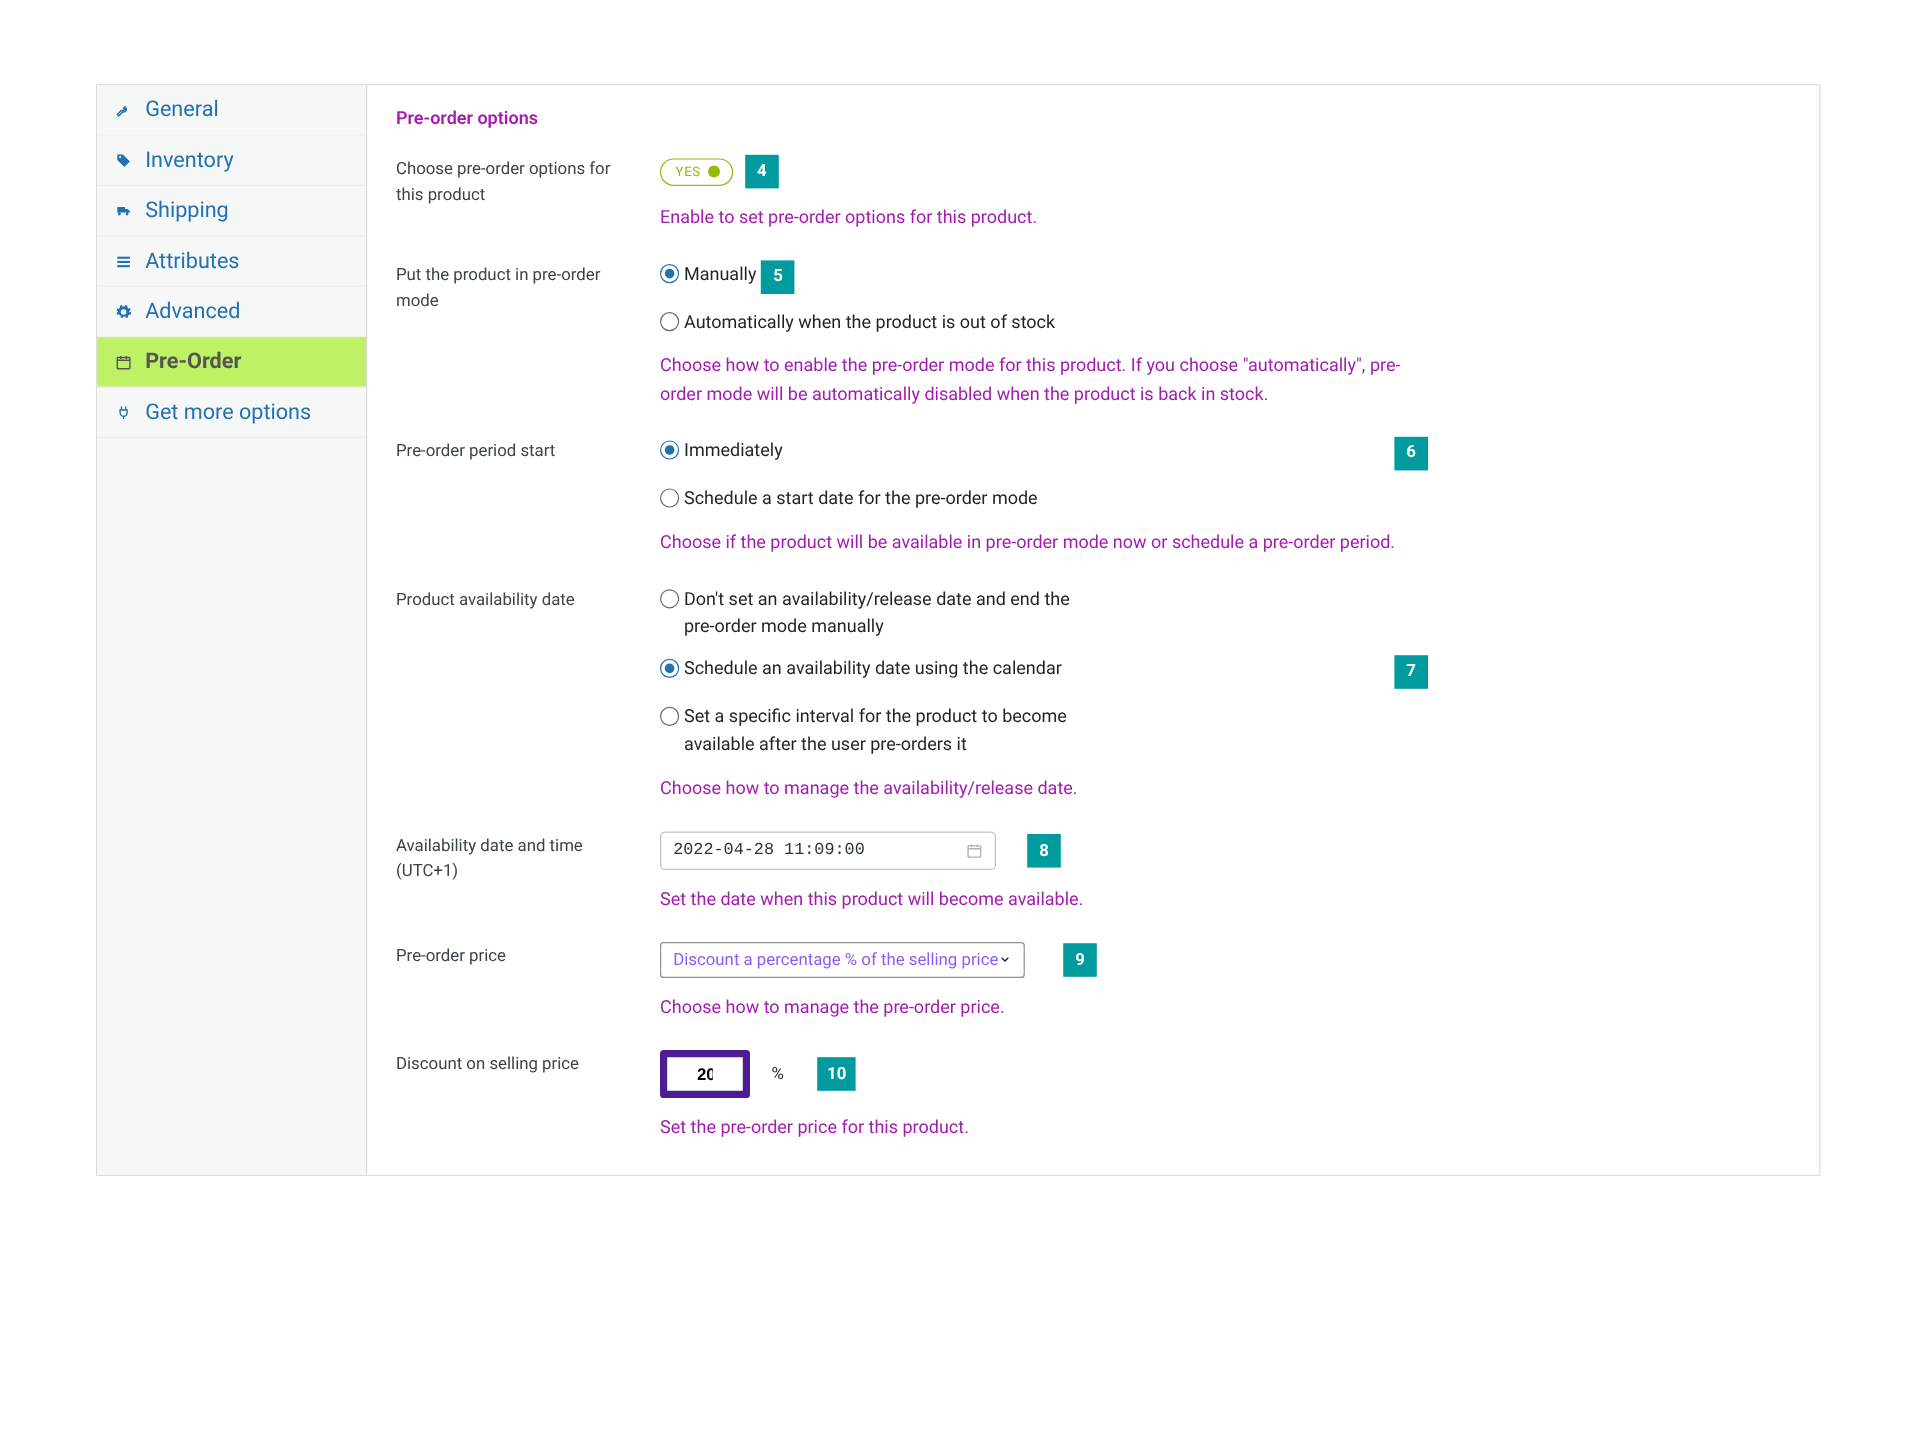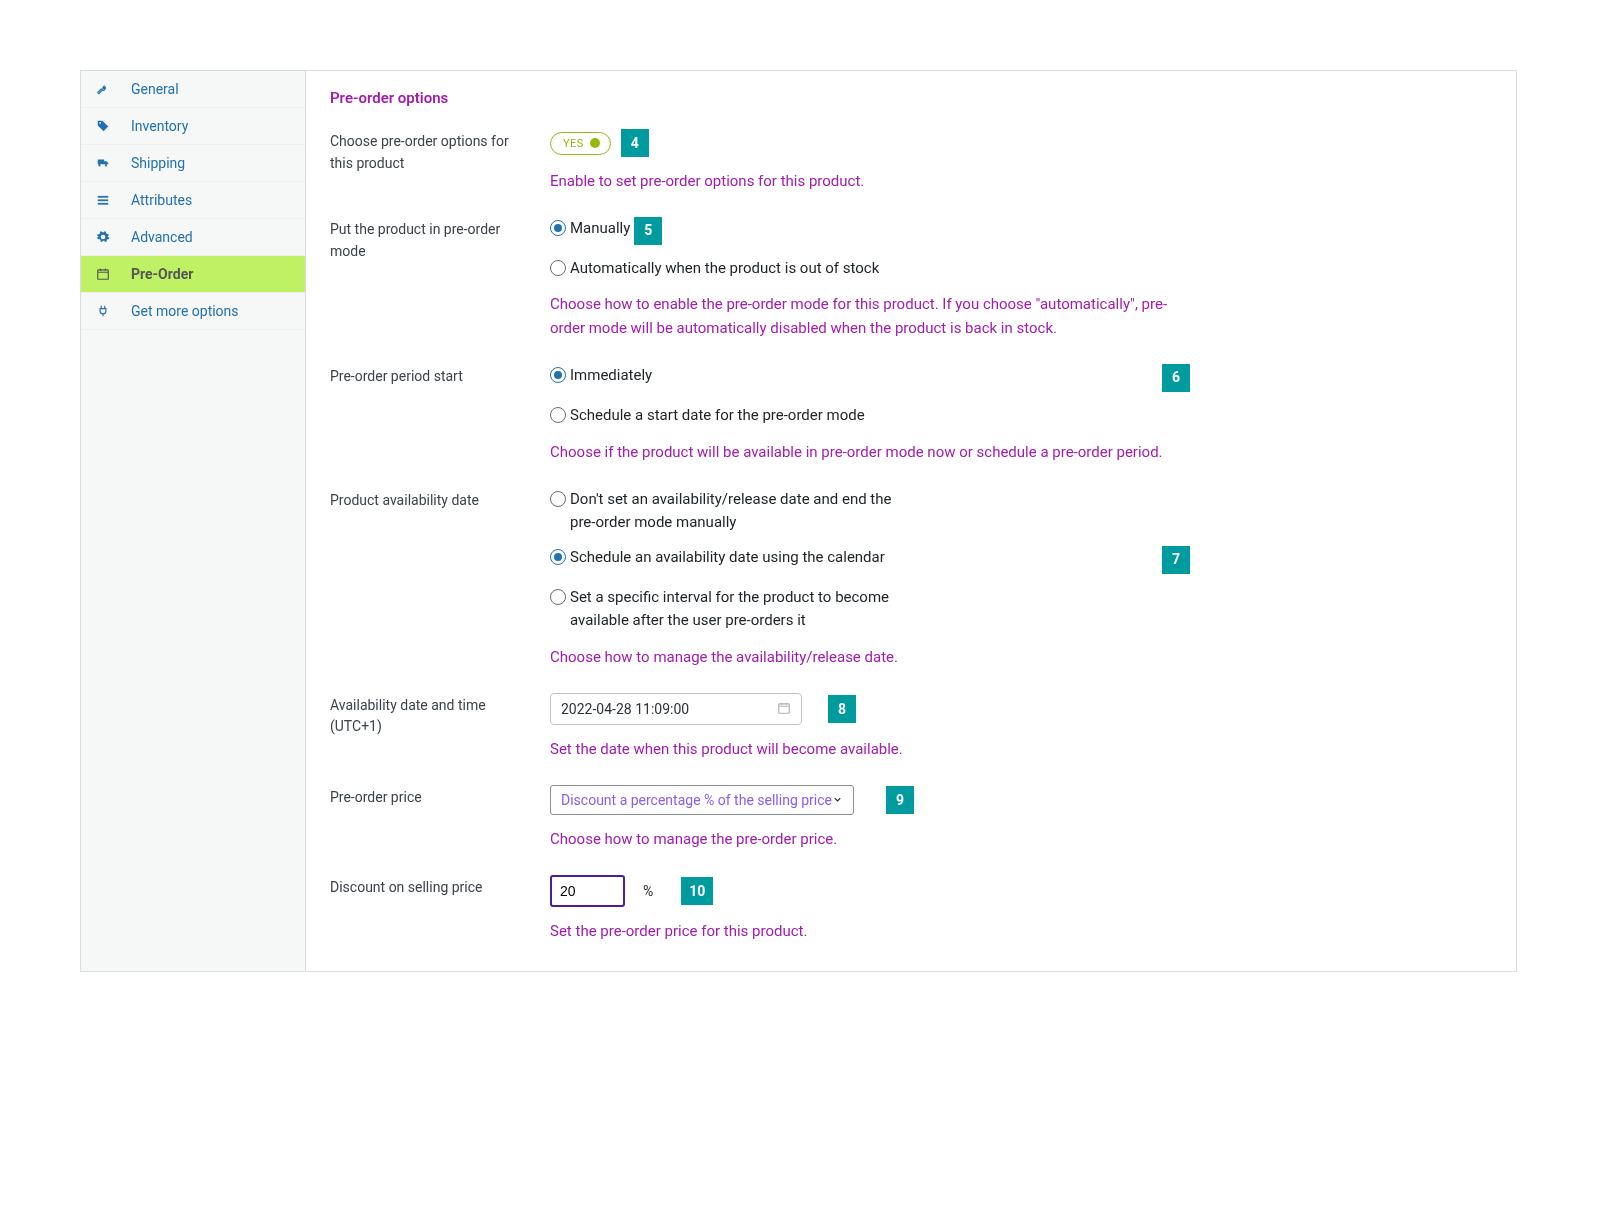--- a/index.html
+++ b/index.html
@@ -1,42 +1,42 @@
 <!DOCTYPE html>
 <html><head>
   <meta charset="utf-8">
   <style>
     * { box-sizing: border-box; margin: 0; padding: 0; }
     body { font-family: -apple-system, BlinkMacSystemFont, "Segoe UI", Roboto, sans-serif; background: #fff; padding: 70px 80px; color: #1d2327; }
     .panel { display: flex; border: 1px solid #dcdcde; background: #fff; }
     .sidebar { width: 225px; background: #f6f7f7; border-right: 1px solid #dcdcde; }
-    .sidebar-item { display: flex; align-items: center; padding: 10px 14px; border-bottom: 1px solid #eee; font-size: 14px; color: #2271b1; cursor: pointer; gap: 10px; }
+    .sidebar-item { display: flex; align-items: center; padding: 10px 14px; border-bottom: 1px solid #eee; font-size: 18px; color: #2271b1; cursor: pointer; }
     .sidebar-item.active { background: #bef264; color: #555; font-weight: bold; }
     .sidebar-item .icon { width: 16px; height: 16px; margin-right: 10px; display: inline-flex; align-items: center; justify-content: center; flex-shrink: 0; }
     .sidebar-item .icon svg { width: 14px; height: 14px; }
     .content { flex: 1; padding: 18px 24px 28px; }
     .title { font-size: 15px; font-weight: 600; color: #a21caf; margin-bottom: 22px; }
     .row { display: flex; margin-bottom: 24px; }
     .row-label { width: 220px; font-size: 14px; color: #3c434a; line-height: 1.55; padding-right: 18px; padding-top: 2px; }
     .row-field { flex: 1; max-width: 640px; }
     .opt-line { display: flex; align-items: center; gap: 10px; margin-bottom: 12px; font-size: 15px; color: #1d2327; }
     .help { font-size: 15px; color: #a21caf; line-height: 1.6; }
     .toggle-pill { display: inline-flex; align-items: center; gap: 6px; padding: 4px 10px 4px 12px; border: 1.5px solid #94ba0a; border-radius: 999px; font-size: 11px; font-weight: 400; letter-spacing: .5px; color: #94ba0a; cursor: pointer; }
     .toggle-dot { width: 10px; height: 10px; border-radius: 50%; background: #94ba0a; }
     .radio-line { display: flex; align-items: flex-start; gap: 4px; margin-bottom: 12px; line-height: 1.55; font-size: 15px; color: #1d2327; }
     .radio { width: 16px; height: 16px; border: 1.5px solid #6b6b6b; border-radius: 50%; flex-shrink: 0; margin-top: 3px; cursor: pointer; position: relative; }
     .radio.checked { border-color: #2271b1; }
     .radio.checked::after { content: ""; position: absolute; inset: 3px; background: #2271b1; border-radius: 50%; }
     .radio-text { max-width: 420px; }
-    .date-input { width: 252px; display: flex; border: 1px solid #c3c4c7; border-radius: 4px; padding: 7px 10px; font-size: 14px; color: #2c3338; }
+    .date-input { width: 280px; display: flex; align-items: center; border: 1px solid #c3c4c7; border-radius: 4px; padding: 7px 10px; font-size: 14px; color: #2c3338; font-family: Liberation Mono, monospace; }
     .date-input span { flex: 1; }
     .cal-icon { width: 14px; height: 14px; color: #b0b5b8; }
     .select-input { width: 304px; display: flex; align-items: center; justify-content: space-between; border: 1px solid #8c8f94; border-radius: 3px; padding: 6px 10px; font-size: 14px; color: #8b5cf6; cursor: pointer; }
     .chev { width: 11px; height: 11px; color: #1d2327; }
-    .num-input { width: 75px; border: 2px solid #4c1d95; border-radius: 3px; padding: 6px 8px; font-size: 14px; }
+    .num-input { width: 75px; border: 6px solid #4c1d95; border-radius: 3px; padding: 6px 25px; font-size: 14px; font-weight: bold; }
     .suffix { font-size: 14px; color: #1d2327; margin-left: 8px; }
     .tag { display: inline-flex; align-items: center; justify-content: center; min-width: 28px; height: 28px; background: #009b9f; color: #fff; font-weight: 700; font-size: 14px; padding: 0 8px; }
   </style>
 </head>
 <body>
 
 <div class="panel">
 
   <div class="sidebar">
     <div class="sidebar-item">

